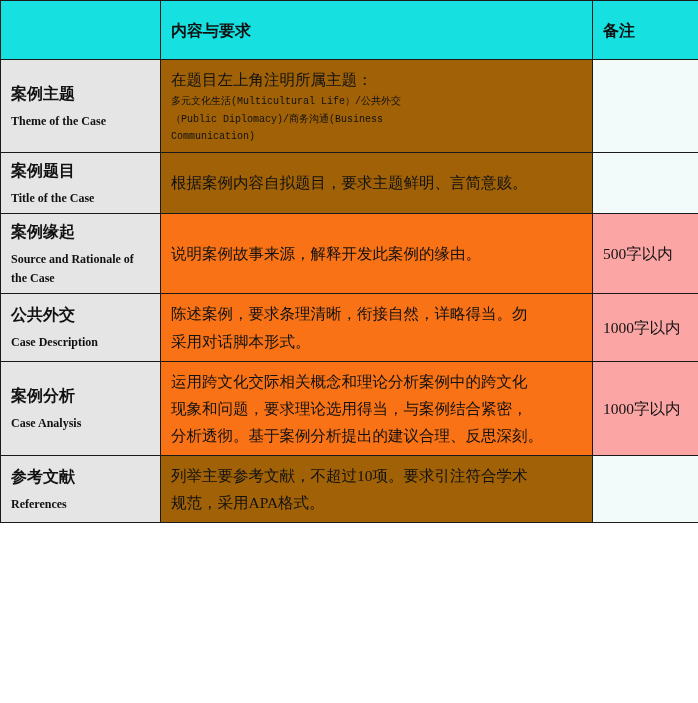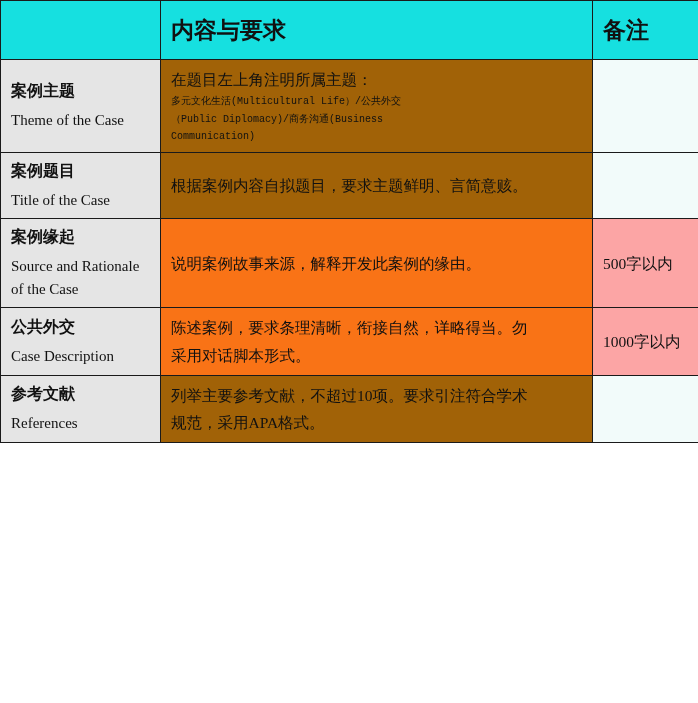--- a/index.html
+++ b/index.html
@@ -28,44 +28,45 @@
   }
   
   col.c-label { width: 160px; }
   col.c-body  { width: 432px; }
   col.c-note  { width: 106px; }
 
   
   tr.header-row td {
     background: #16e0e0;
     font-weight: bold;
-    font-size: 23px;
+    font-size: 16px;
     height: 48px;
     padding-bottom: 4px;
   }
   td.header-blank {
     background: #16e0e0;
   }
 
   
   td.label-cell {
     background: #e5e5e5;
     padding: 8px 10px;
   }
   td.label-cell .cn {
     font-weight: bold;
     font-size: 16px;
     display: block;
     margin-bottom: 6px;
     line-height: 1.5;
   }
   td.label-cell .en {
-    font-size: 15px;
+    font-size: 12px;
     display: block;
     line-height: 1.55;
+    font-weight: bold;
   }
 
   
   td.body-cell {
     background: #a16207;
   }
   td.body-cell.tinted {
     background: #f97316;
   }
   td.note-cell {
@@ -135,20 +136,32 @@
         <span class="cn">公共外交</span>
         <span class="en">Case Description</span>
       </td>
       <td class="body-cell tinted">
         <span class="line">陈述案例，要求条理清晰，衔接自然，详略得当。勿</span>
         <span class="line">采用对话脚本形式。</span>
       </td>
       <td class="note-cell tinted">1000字以内</td>
     </tr>
 
+    <tr>
+      <td class="label-cell">
+        <span class="cn">案例分析</span>
+        <span class="en">Case Analysis</span>
+      </td>
+      <td class="body-cell tinted">
+        <span class="line">运用跨文化交际相关概念和理论分析案例中的跨文化</span>
+        <span class="line">现象和问题，要求理论选用得当，与案例结合紧密，</span>
+        <span class="line">分析透彻。基于案例分析提出的建议合理、反思深刻。</span>
+      </td>
+      <td class="note-cell tinted">1000字以内</td>
+    </tr>
 
     <tr>
       <td class="label-cell">
         <span class="cn">参考文献</span>
         <span class="en">References</span>
       </td>
       <td class="body-cell">
         <span class="line">列举主要参考文献，不超过10项。要求引注符合学术</span>
         <span class="line">规范，采用APA格式。</span>
       </td>

